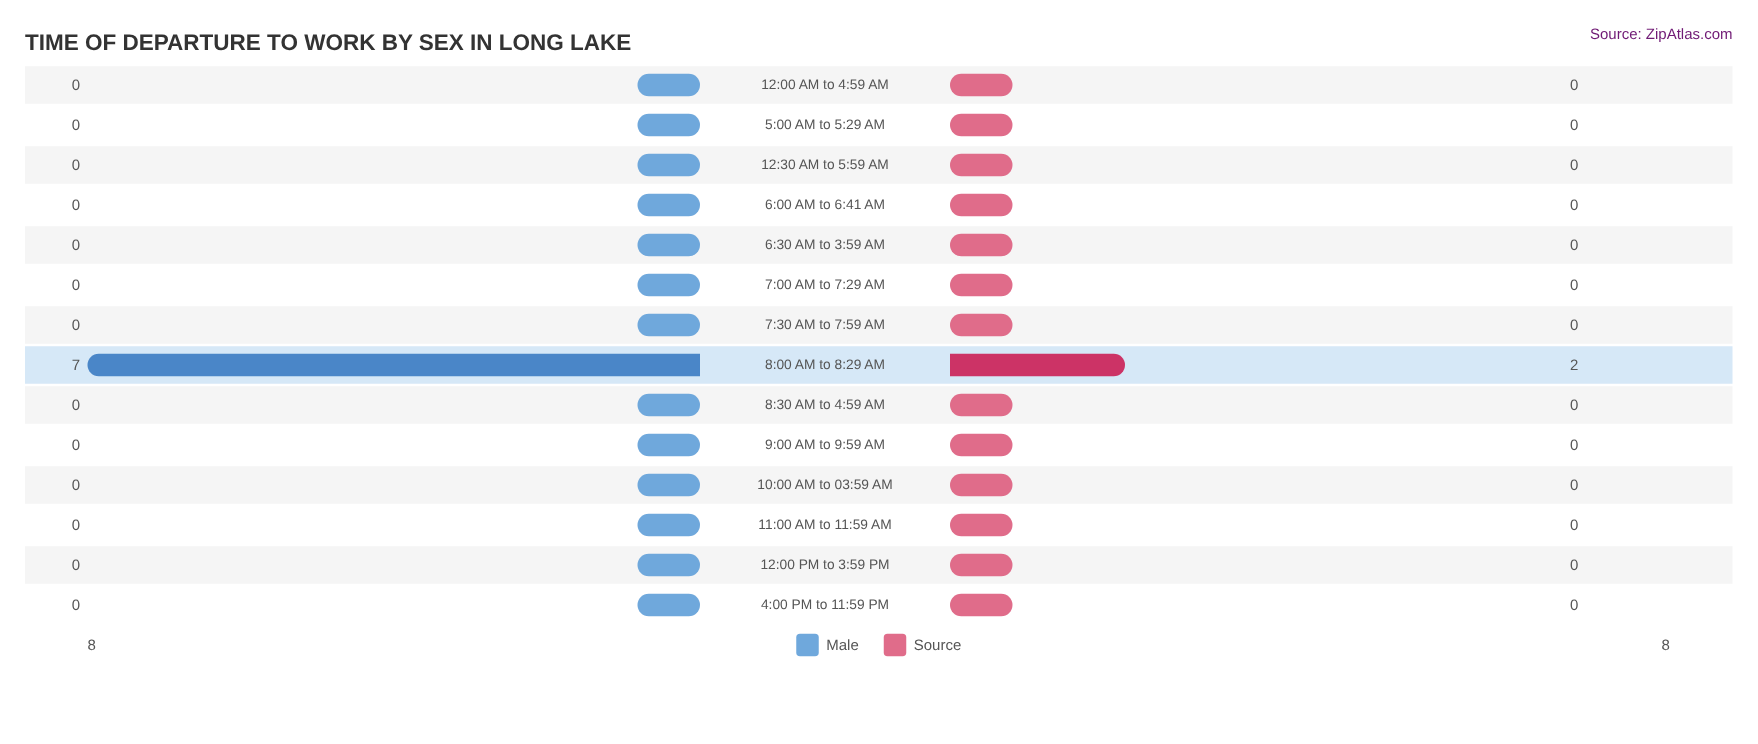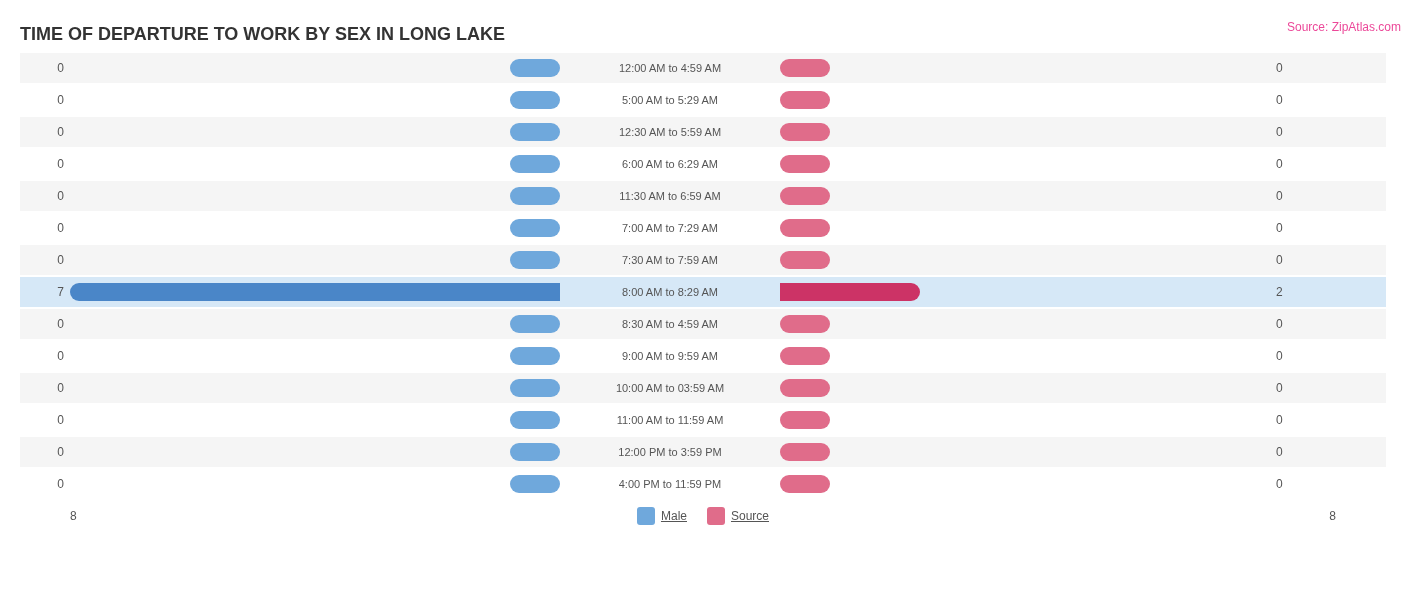--- a/index.html
+++ b/index.html
@@ -18,23 +18,23 @@
     }
     .title {
       font-size: 18px;
       font-weight: bold;
       color: #333;
       margin-bottom: 8px;
     }
     .source {
       position: absolute;
       top: 20px;
-      right: 5px;
-      font-size: 12px;
-      color: #ec4899;
+      right: 20px;
+      font-size: 12px;
+      color: #701a75;
     }
     .chart-area {
       position: relative;
       width: 100%;
       margin-top: 5px;
     }
     .row {
       display: flex;
       align-items: center;
       height: 30px;
@@ -63,21 +63,21 @@
     }
     .bar-left {
       height: 18px;
       border-radius: 9px 0 0 9px;
       background: #6fa8dc;
     }
     .bar-left.full-pill {
       border-radius: 9px;
     }
     .label-center {
-      width: 220px;
+      width: 200px;
       text-align: center;
       font-size: 11px;
       color: #555;
       flex-shrink: 0;
       padding: 0 4px;
     }
     .bar-section-right {
       width: 490px;
       display: flex;
       align-items: center;
@@ -124,21 +124,20 @@
       display: flex;
       align-items: center;
       gap: 20px;
     }
     .legend-item {
       display: flex;
       align-items: center;
       gap: 6px;
       font-size: 12px;
       color: #555;
-      text-decoration: underline;
     }
     .legend-box {
       width: 18px;
       height: 18px;
       border-radius: 3px;
     }
     .legend-male { background: #6fa8dc; }
     .legend-female { background: #e06c8a; }
 
     
@@ -182,32 +181,32 @@
         <div class="bar-section-right">
           <div class="bar-right full-pill" style="width: 50px;"></div>
         </div>
         <div class="right-val">0</div>
       </div>
       <div class="row">
         <div class="left-val">0</div>
         <div class="bar-section-left">
           <div class="bar-left full-pill" style="width: 50px;"></div>
         </div>
-        <div class="label-center">6:00 AM to 6:29 AM</div>
-        <div class="bar-section-right">
-          <div class="bar-right full-pill" style="width: 50px;"></div>
-        </div>
-        <div class="right-val">0</div>
-      </div>
-      <div class="row">
-        <div class="left-val">0</div>
-        <div class="bar-section-left">
-          <div class="bar-left full-pill" style="width: 50px;"></div>
-        </div>
-        <div class="label-center">11:30 AM to 6:59 AM</div>
+        <div class="label-center">6:00 AM to 6:41 AM</div>
+        <div class="bar-section-right">
+          <div class="bar-right full-pill" style="width: 50px;"></div>
+        </div>
+        <div class="right-val">0</div>
+      </div>
+      <div class="row">
+        <div class="left-val">0</div>
+        <div class="bar-section-left">
+          <div class="bar-left full-pill" style="width: 50px;"></div>
+        </div>
+        <div class="label-center">6:30 AM to 3:59 AM</div>
         <div class="bar-section-right">
           <div class="bar-right full-pill" style="width: 50px;"></div>
         </div>
         <div class="right-val">0</div>
       </div>
       <div class="row">
         <div class="left-val">0</div>
         <div class="bar-section-left">
           <div class="bar-left full-pill" style="width: 50px;"></div>
         </div>

